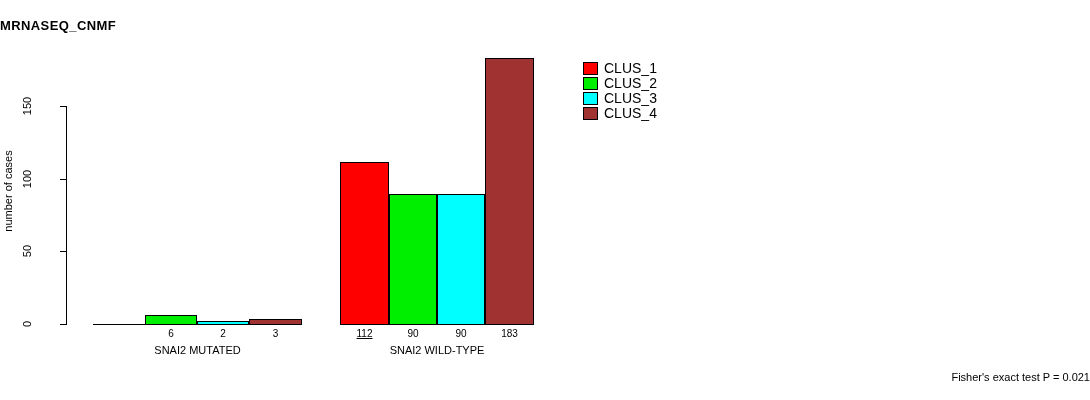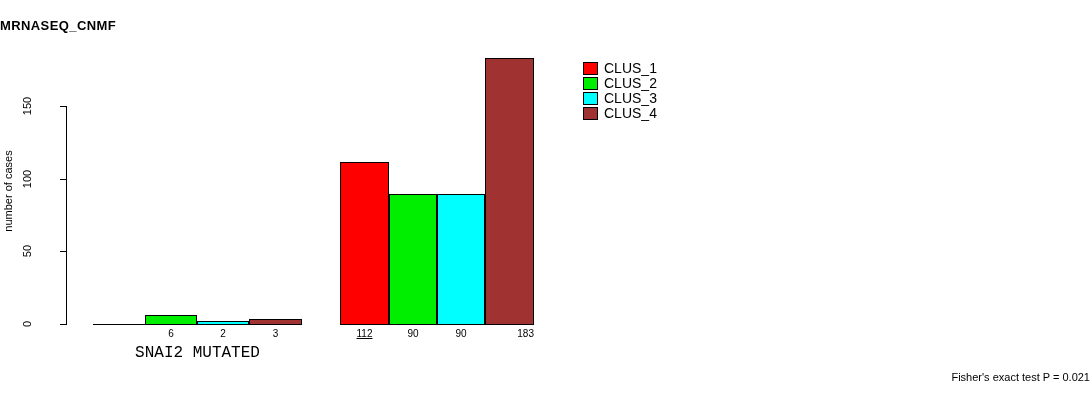--- a/index.html
+++ b/index.html
@@ -93,23 +93,22 @@
   .bar-value-label {
     position: absolute;
     text-align: center;
     font-size: 10px;
     white-space: nowrap;
   }
   
   .group-label {
     position: absolute;
     text-align: center;
-    font-size: 16px;
-    white-space: nowrap;
-    font-family: Liberation Mono, monospace;
+    font-size: 11px;
+    white-space: nowrap;
   }
   
   #footer-note {
     position: absolute;
     left: 0;
     top: 371px;
     width: 1090px;
     text-align: right;
     font-size: 11px;
     white-space: nowrap;
@@ -175,22 +174,23 @@
   <div class="group-baseline" style="left:340px; top:324px; width:194px;"></div>
 
   <div class="bar" style="left:340px; top:162px; width:49px; height:163px; background:#FF0000;"></div>
   <div class="bar" style="left:389px; top:194px; width:48px; height:131px; background:#00EE00;"></div>
   <div class="bar" style="left:437px; top:194px; width:48px; height:131px; background:#00FFFF;"></div>
   <div class="bar" style="left:485px; top:58px; width:49px; height:267px; background:#A13232;"></div>
 
   <div class="bar-value-label" style="left:340px; top:328px; width:49px;text-decoration:underline;">112</div>
   <div class="bar-value-label" style="left:389px; top:328px; width:48px;">90</div>
   <div class="bar-value-label" style="left:437px; top:328px; width:48px;">90</div>
-  <div class="bar-value-label" style="left:485px; top:328px; width:49px;text-align:right;">183</div>
-
+  <div class="bar-value-label" style="left:485px; top:328px; width:49px;">183</div>
+
+  <div class="group-label" style="left:340px; top:344px; width:194px;">SNAI2 WILD-TYPE</div>
 
   <div id="footer-note">Fisher's exact test P = 0.021</div>
 
   <div id="legend">
     <div class="legend-row">
       <span class="legend-swatch" style="background:#FF0000;"></span>
       <span class="legend-label">CLUS_1</span>
     </div>
     <div class="legend-row">
       <span class="legend-swatch" style="background:#00EE00;"></span>

